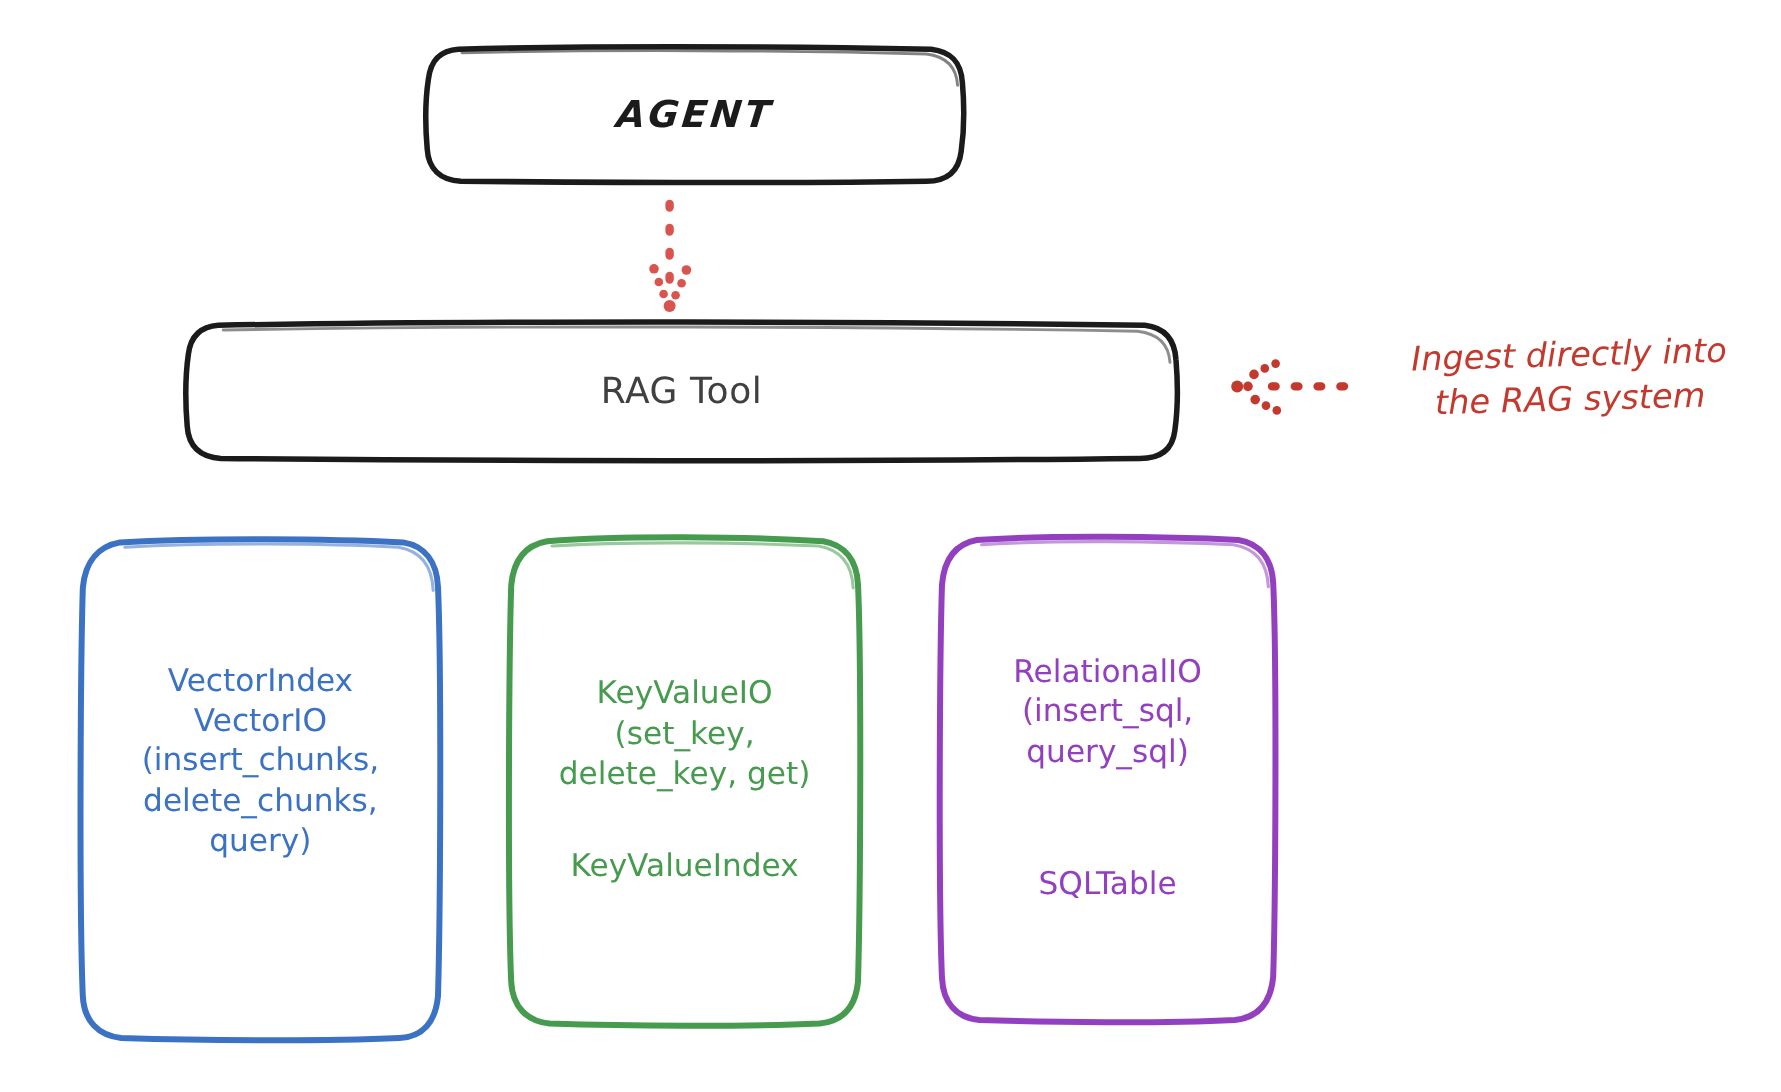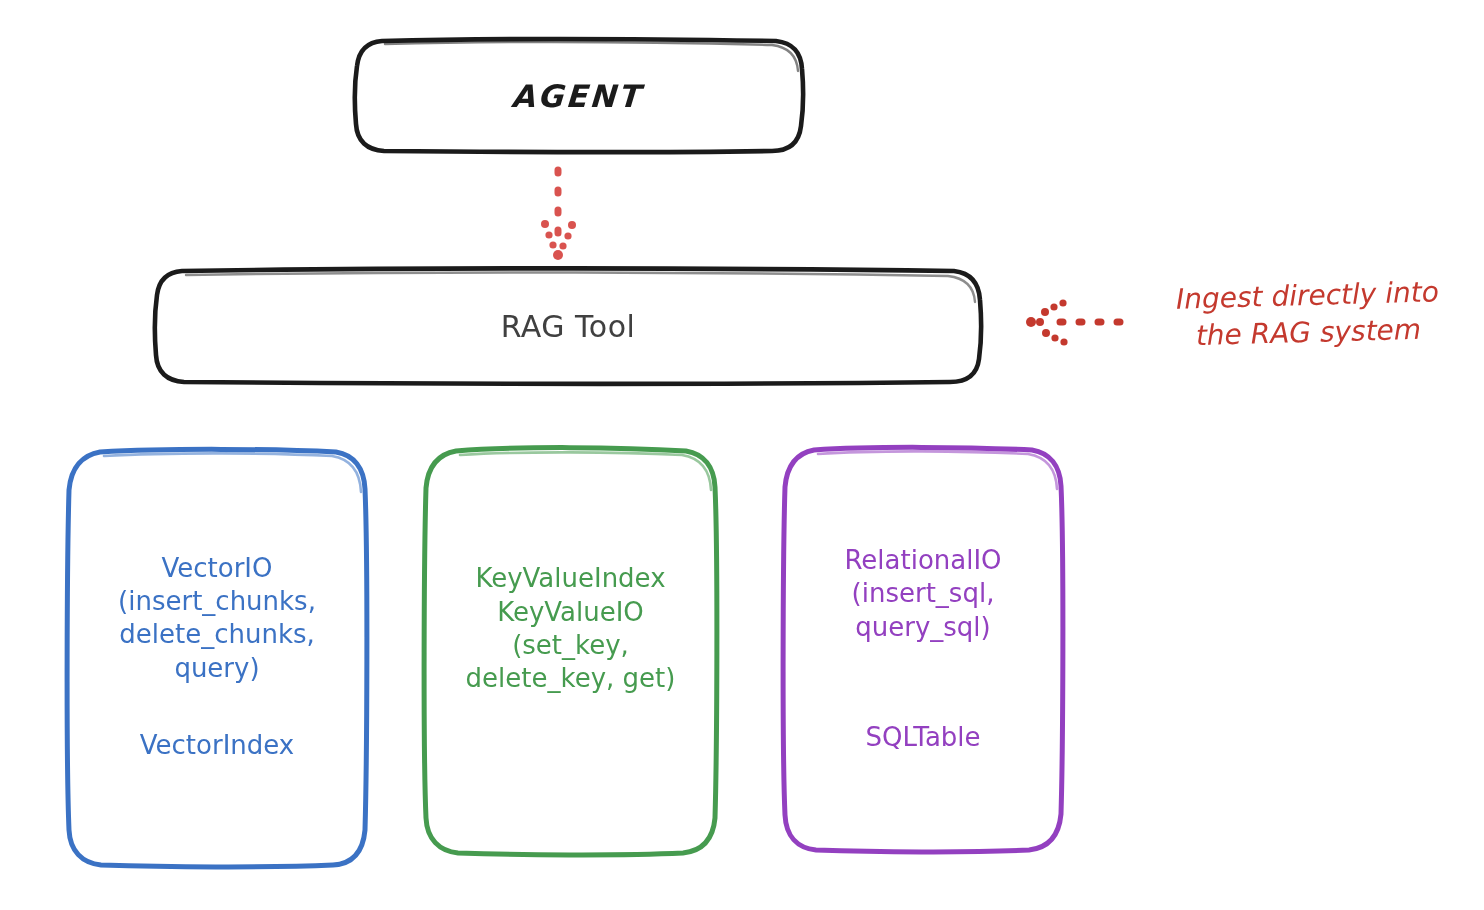--- a/index.html
+++ b/index.html
@@ -208,36 +208,36 @@
 
 <div class="node" id="agent-node">
   <div id="agent-label">AGENT</div>
 </div>
 
 <div class="node" id="ragtool-node">
   <div id="ragtool-label">RAG Tool</div>
 </div>
 
 <div class="node" id="vectorio-node">
+  <div class="leaf-text c-blue">VectorIndex</div>
   <div class="leaf-text leaf-api c-blue">
     <div>VectorIO</div>
     <div>(insert_chunks,</div>
     <div>delete_chunks,</div>
     <div>query)</div>
   </div>
-  <div class="leaf-text c-blue">VectorIndex</div>
 </div>
 
 <div class="node" id="keyvalueio-node">
-  <div class="leaf-text c-green">KeyValueIndex</div>
   <div class="leaf-text leaf-api c-green">
     <div>KeyValueIO</div>
     <div>(set_key,</div>
     <div>delete_key, get)</div>
   </div>
+  <div class="leaf-text c-green">KeyValueIndex</div>
 </div>
 
 <div class="node" id="relationalio-node">
   <div class="leaf-text leaf-api c-purple">
     <div>RelationalIO</div>
     <div>(insert_sql,</div>
     <div>query_sql)</div>
   </div>
   <div class="leaf-text c-purple">SQLTable</div>
 </div>

